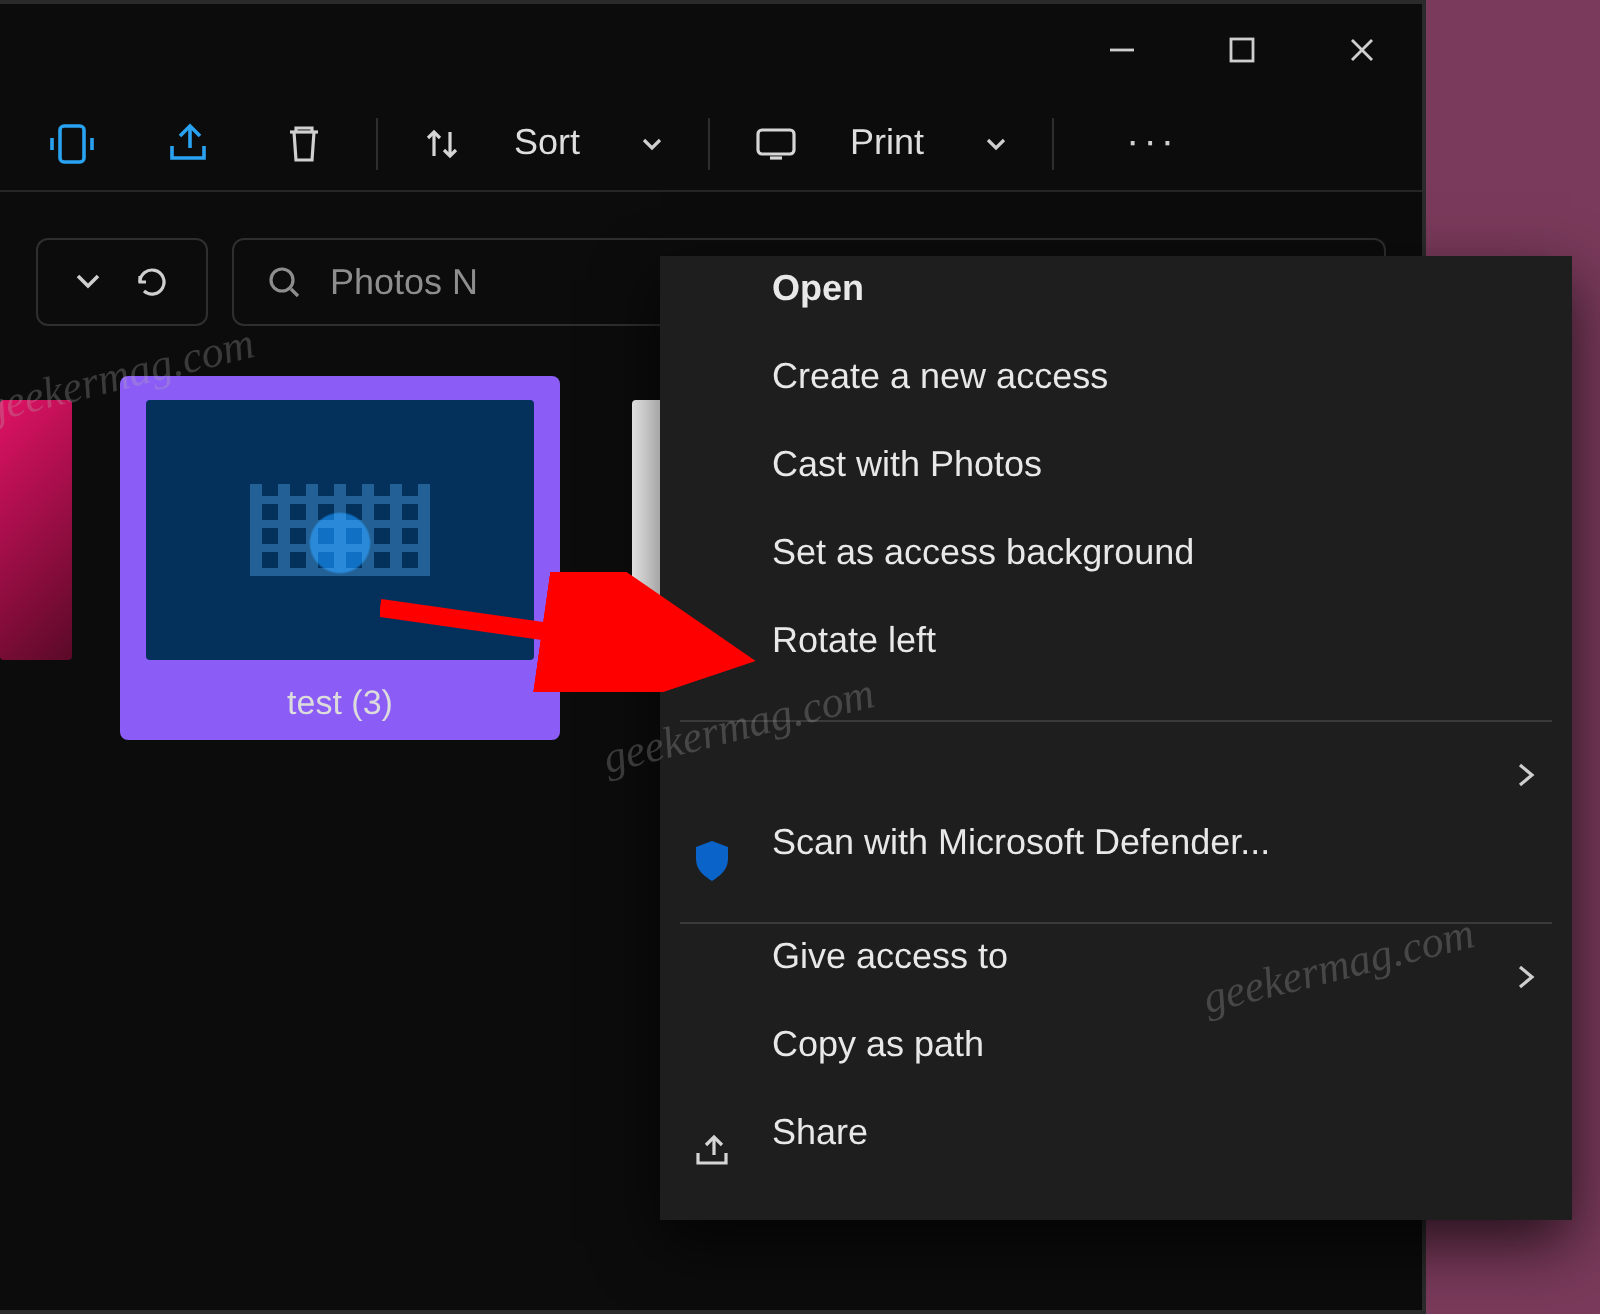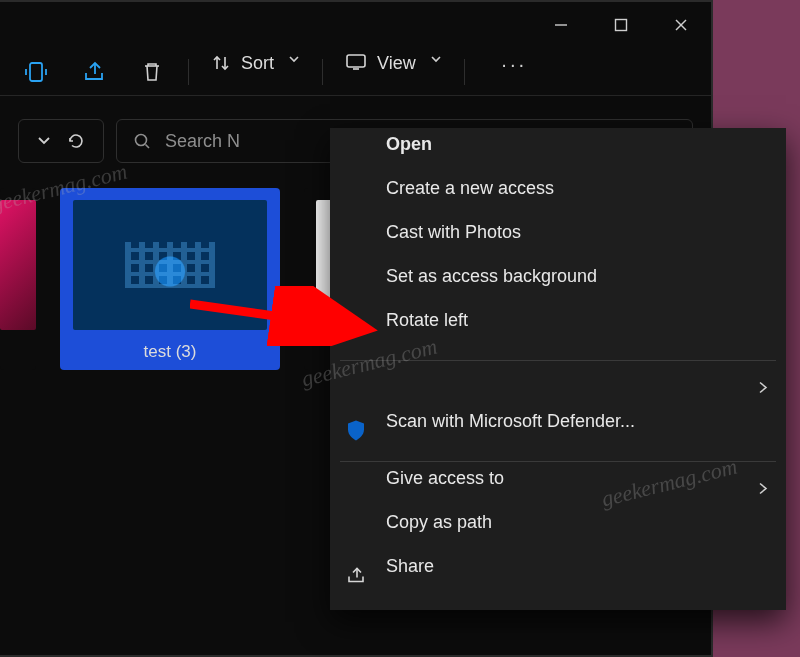--- a/index.html
+++ b/index.html
@@ -26,21 +26,21 @@
   .toolbar {
     height: 48px; display: flex; align-items: center; gap: 6px; padding: 0 10px;
     border-bottom: 1px solid #262626;
   }
   .tool-icon {
     width: 52px; height: 38px; display: flex; align-items: center; justify-content: center;
     color: #2aa2f2;
   }
   .tool-sep { width: 1px; height: 26px; background: #2e2e2e; margin: 0 4px; }
   .tool-group {
-    height: 38px; display: flex; gap: 10px; padding: 0 12px;
+    height: 38px; display: flex; align-items: center; gap: 26px; padding: 0 12px;
     color: #dedede; font-size: 18px;
   }
   .tool-group svg { flex: 0 0 auto; }
   .chev-down { margin-left: 4px; }
   .ellipsis { letter-spacing: 2px; font-size: 20px; color: #cfcfcf; padding: 0 26px; }
 
   
   .searchrow {
     margin-top: 20px; height: 50px; display: flex; align-items: center; gap: 12px; padding: 0 18px;
   }
@@ -55,21 +55,21 @@
   }
 
   
   .thumbstrip {
     margin-top: 22px; display: flex; gap: 24px; padding-left: 0;
   }
   .thumb {
     width: 220px; background: #0c0c0c; border-radius: 4px; padding:0 0 8px 0; text-align:center;
     color: #dcdcdc; font-size: 17px;
   }
-  .thumb.sel { background: #1d4ed8; }
+  .thumb.sel { background: #8b5cf6; }
   .thumb .img {
     width: 194px; height: 130px; margin: 12px auto 12px auto; border-radius: 2px;
     background: #333;
   }
   .thumb.partial-left { width: 36px; overflow:hidden; padding:0;}
   .thumb.partial-left .img { width:36px;height:130px;margin:12px 0; background: linear-gradient(135deg,#e01265,#5a0a27);}
   .thumb.partial-right .img {
     background:#fff;
     background-image:
       radial-gradient(circle at 70% 50%, #000 0 18%, transparent 19%),
@@ -180,21 +180,21 @@
       <svg class="chev-down" width="12" height="12" viewBox="0 0 12 12">
           <path d="M2 4 l4 4 l4 -4" fill="none" stroke="#cfcfcf" stroke-width="1.6"></path>
         </svg>
     </div>
     <span class="tool-sep"></span>
     <div class="tool-group">
       <svg width="22" height="18" viewBox="0 0 22 18" fill="none" stroke="#d6d6d6" stroke-width="1.6">
         <rect x="2" y="2" width="18" height="12" rx="2"></rect>
         <line x1="8" y1="16" x2="14" y2="16"></line>
       </svg>
-      <span>View</span>
+      <span>Print</span>
       <svg class="chev-down" width="12" height="12" viewBox="0 0 12 12">
           <path d="M2 4 l4 4 l4 -4" fill="none" stroke="#cfcfcf" stroke-width="1.6"></path>
         </svg>
     </div>
     <span class="tool-sep"></span>
     <div class="ellipsis tool-group">···</div>
   </div>
 
   <div class="searchrow">
     <div class="filterpill">
@@ -204,21 +204,21 @@
       <svg width="18" height="18" viewBox="0 0 18 18" fill="none" stroke="#cfcfcf" stroke-width="1.6">
         <path d="M3 9 a6 6 0 1 1 2 4.5"></path>
           <path d="M3 6 v3 h3"></path>
       </svg>
     </div>
     <div class="searchbox">
       <svg width="18" height="18" viewBox="0 0 18 18" fill="none" stroke="#8e8e8e" stroke-width="1.6">
         <circle cx="8" cy="8" r="5.5"></circle>
           <line x1="12.5" y1="12.5" x2="16" y2="16"></line>
       </svg>
-      <span>Search N</span>
+      <span>Photos N</span>
     </div>
   </div>
 
   <div class="thumbstrip">
     <div class="thumb partial-left">
       <div class="img"></div>
     </div>
     <div class="thumb sel">
       <div class="img blue"></div>
       <span>test (3)</span>

